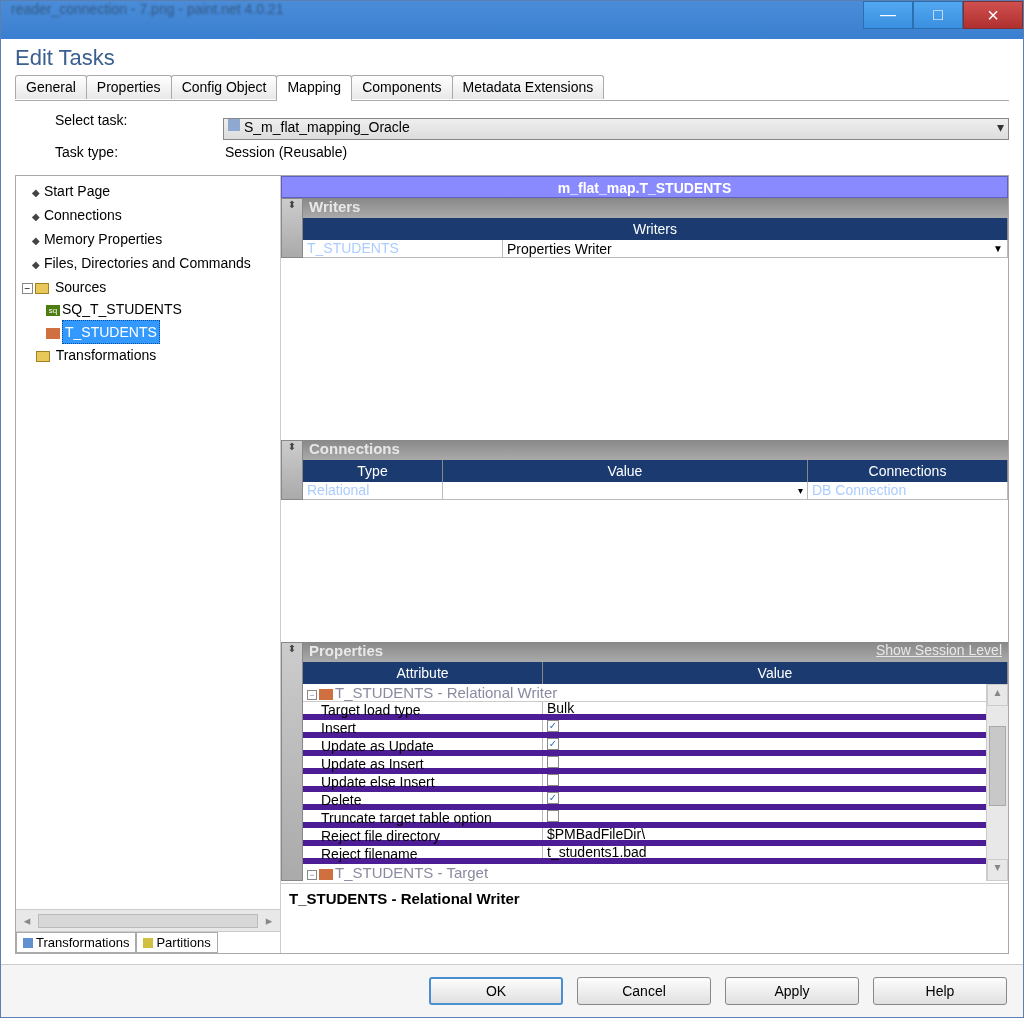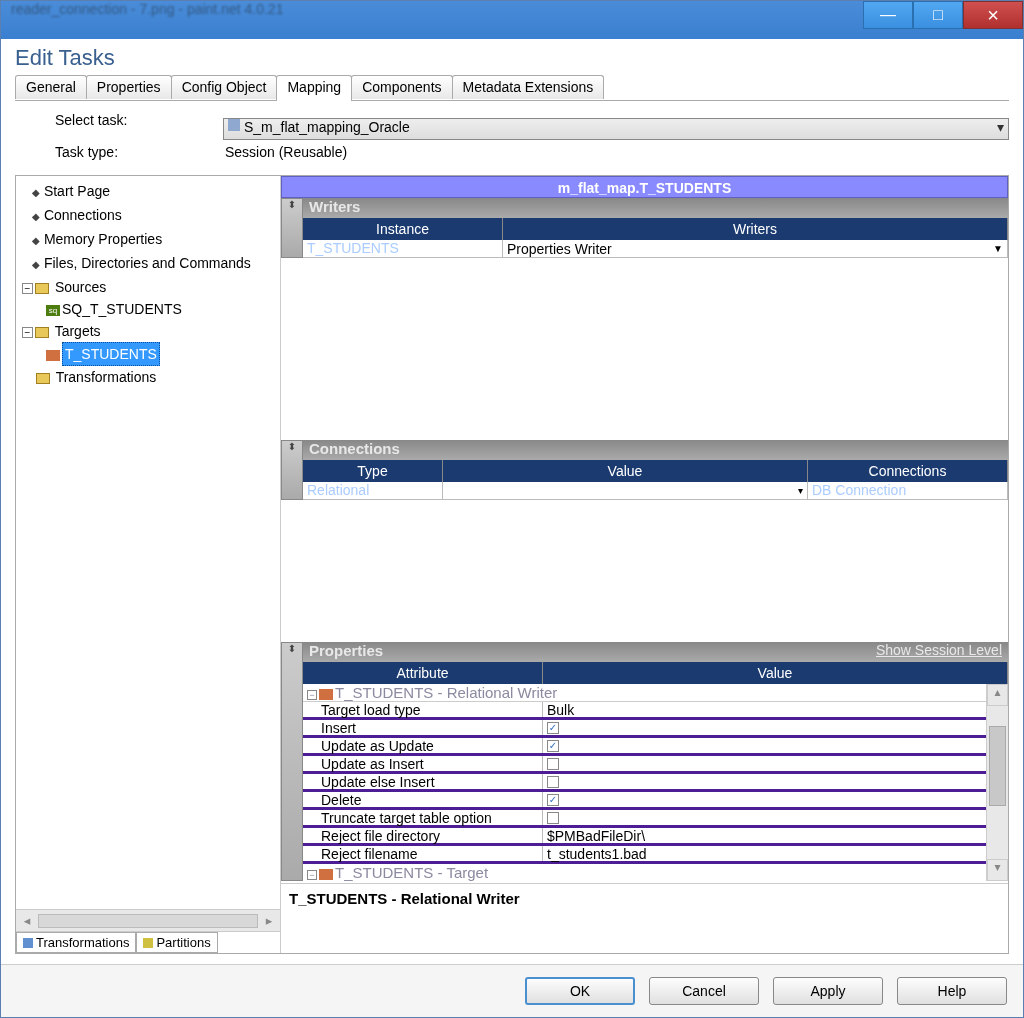--- a/index.html
+++ b/index.html
@@ -54,33 +54,33 @@
 .data-row { display: flex; height: 18px; font-size: 14px; border-bottom: 1px solid #bbb; }
 .data-row > div { border-right: 1px solid #bbb; padding: 0 4px; overflow: hidden; white-space: nowrap; }
 .faded { color: #aaccff; }
 .dropdown-cell { display: flex; align-items: center; }
 .dd-arr { margin-left: auto; font-size: 10px; cursor: pointer; }
 .gap { flex: 0 0 auto; }
 .props-section { flex: 1; display: flex; overflow: hidden; }
 .props-body { flex: 1; display: flex; flex-direction: column; overflow: hidden; }
 .props-table { flex: 1; overflow: hidden; font-size: 14px; }
 .prop-group { color: #8a8aa0; font-weight: normal; padding-left: 4px; height: 18px; border-bottom: 1px solid #ccc; font-size: 15px; }
-.prop-row { display: flex; height: 18px; border-bottom: 3px solid #4c1d95; }
+.prop-row { display: flex; height: 18px; border-bottom: 6px solid #4c1d95; }
 .prop-attr { width: 240px; padding-left: 18px; border-right: 1px solid #bbb; }
 .prop-val { flex: 1; padding-left: 4px; display: flex; align-items: center; }
 .chk { width: 12px; height: 12px; border: 1px solid #888; background: #fff; display: inline-block; text-align: center; font-size: 10px; line-height: 10px; color: #3070c0; }
 .chk.on::after { content: "✓"; }
 .exp-mini { display: inline-block; width: 10px; height: 10px; border: 1px solid #888; font-size: 9px; line-height: 8px; text-align: center; margin-right: 2px; background: #fff; }
 .scrollbar-v { width: 22px; background: #e8e8e8; display: flex; flex-direction: column; border-left: 1px solid #ccc; }
 .sb-btn { height: 22px; text-align: center; font-size: 12px; color: #888; cursor: pointer; border: 1px solid #ccc; }
 .sb-track { flex: 1; }
 .sb-thumb { height: 80px; background: #c8c8c8; border: 1px solid #aaa; margin: 20px 2px; }
 .detail-title { font-weight: bold; font-size: 15px; padding: 6px 8px; border-top: 1px solid #ccc; height: 70px; }
 .button-row { display: flex; justify-content: flex-end; padding: 12px 16px; gap: 14px; background: #f5f5f5; border-top: 1px solid #ccc; }
-.btn { width: 110px; height: 28px; border: 1px solid #888; background: linear-gradient(#fdfdfd,#e0e0e0); cursor: pointer; font-size: 14px; border-radius: 3px; }
+.btn { width: 134px; height: 28px; border: 1px solid #888; background: linear-gradient(#fdfdfd,#e0e0e0); cursor: pointer; font-size: 14px; border-radius: 3px; }
 .btn.primary { border: 2px solid #4a90d0; }
 </style>
 </head>
 <body>
 
 <div class="window">
   <div class="titlebar">
     <div class="title-blur">reader_connection - 7.png - paint.net 4.0.21</div>
     <div class="win-controls">
       <div class="win-btn win-min">—</div>
@@ -119,21 +119,20 @@
     <div class="content-split">
 
       <div class="tree-pane">
         <div class="tree">
           <div class="tree-item"><span class="bullet">◆</span> <span>Start Page</span></div>
           <div class="tree-item"><span class="bullet">◆</span> <span>Connections</span></div>
           <div class="tree-item"><span class="bullet">◆</span> <span>Memory Properties</span></div>
           <div class="tree-item"><span class="bullet">◆</span> <span>Files, Directories and Commands</span></div>
           <div class="tree-item" style="padding-left:4px"><span class="exp">−</span><span class="folder"></span> <span>Sources</span></div>
           <div class="tree-item lvl1"><span class="sql-ico">sq</span><span>SQ_T_STUDENTS</span></div>
-          <div class="tree-item" style="padding-left:4px"><span class="exp">−</span><span class="folder"></span> <span>Targets</span></div>
           <div class="tree-item lvl1"><span class="tgt-ico"></span><span class="selected">T_STUDENTS</span></div>
           <div class="tree-item" style="padding-left:18px"><span class="folder"></span> <span>Transformations</span></div>
         </div>
         <div class="tree-scroll">
           <div class="arr">◂</div>
           <div class="track"></div>
           <div class="arr">▸</div>
         </div>
         <div class="tree-tabs">
           <div class="tree-tab">
@@ -148,21 +147,20 @@
       </div>
 
       <div class="right-pane">
         <div class="mapping-header">m_flat_map.T_STUDENTS</div>
 
         <div class="section">
           <div class="sect-toggle">⬍</div>
           <div class="sect-body">
             <div class="sect-title">Writers</div>
             <div class="table-head">
-              <div style="width:200px">Instance</div>
               <div style="flex:1">Writers</div>
             </div>
             <div class="data-row">
               <div style="width:200px" class="faded">T_STUDENTS</div>
               <div style="flex:1" class="dropdown-cell">
                   <span>Properties Writer</span>
                   <span class="dd-arr">▼</span>
                 </div>
             </div>
           </div>

